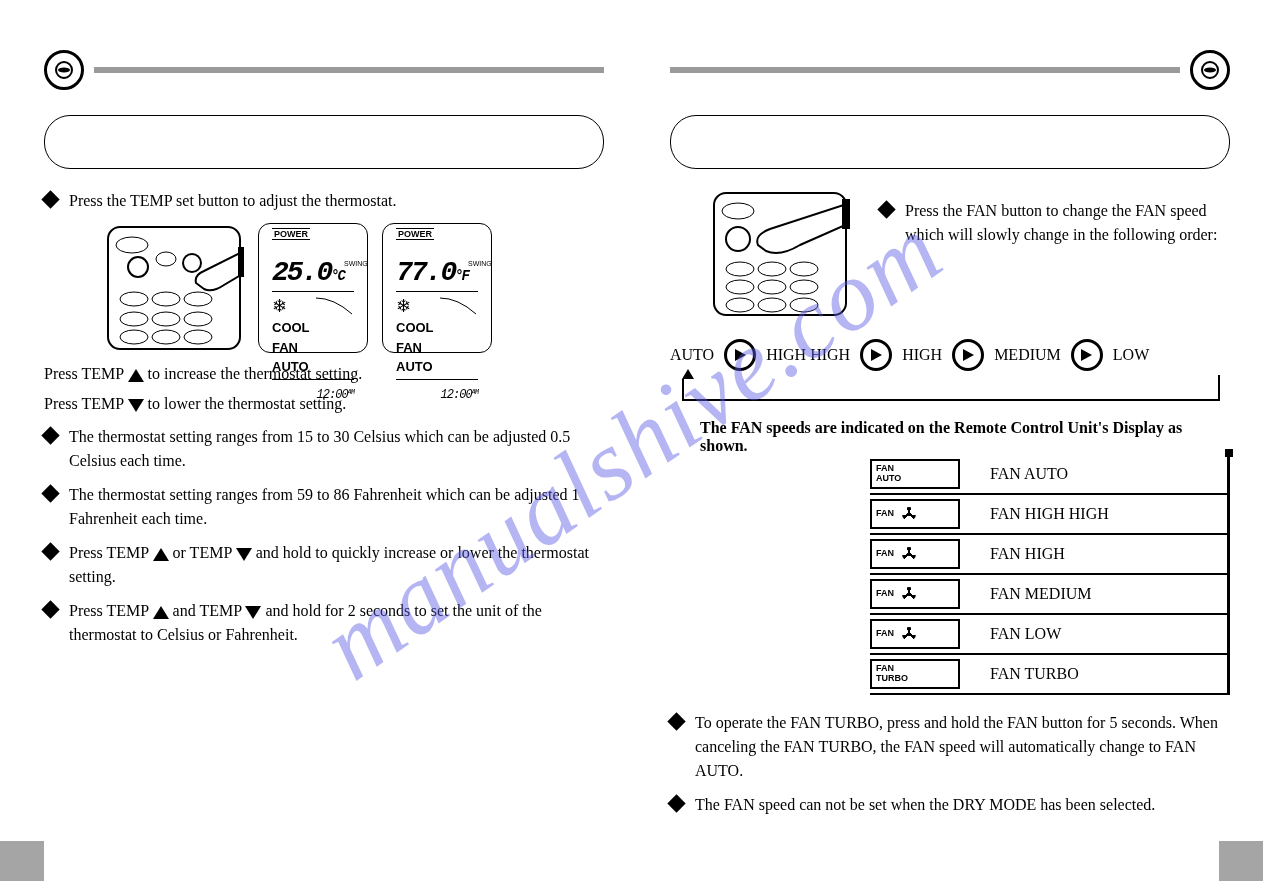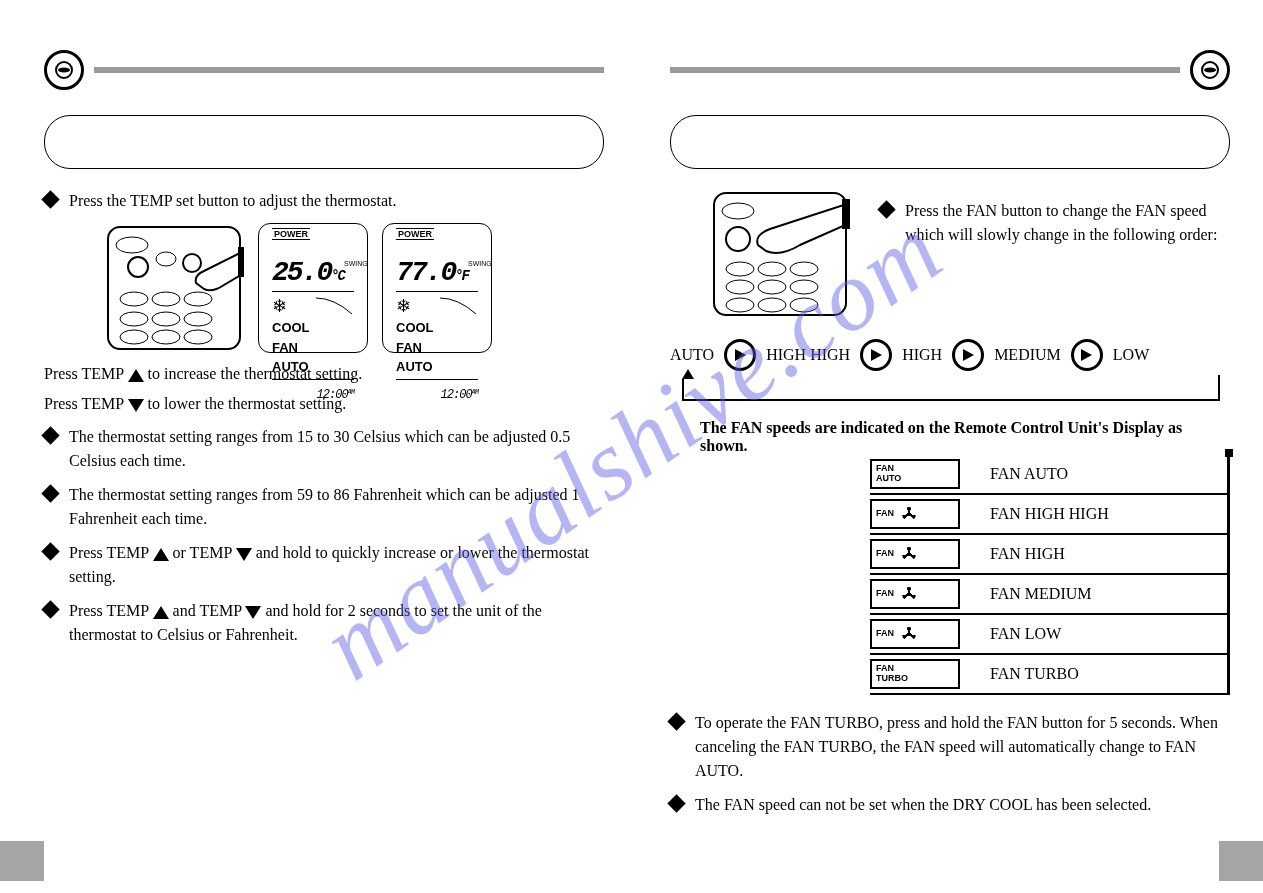--- a/index.html
+++ b/index.html
@@ -453,18 +453,18 @@
       <div class="fan-label">FAN  TURBO</div>
     </div>
   </div>
 
   <div class="bullet-row" style="margin-top:16px">
     <div class="bullet-dia"></div>
     <div class="bullet-text">To operate the FAN TURBO, press and hold the FAN button for 5 seconds. When canceling the FAN TURBO, the FAN speed will automatically change to FAN AUTO.</div>
   </div>
   <div class="bullet-row">
     <div class="bullet-dia"></div>
-    <div class="bullet-text">The FAN speed can not be set when the DRY COOL has been selected.</div>
+    <div class="bullet-text">The FAN speed can not be set when the DRY MODE has been selected.</div>
   </div>
 </div>
 
 <div class="footer-tab footer-l"></div>
 <div class="footer-tab footer-r"></div>
 
 </body></html>

